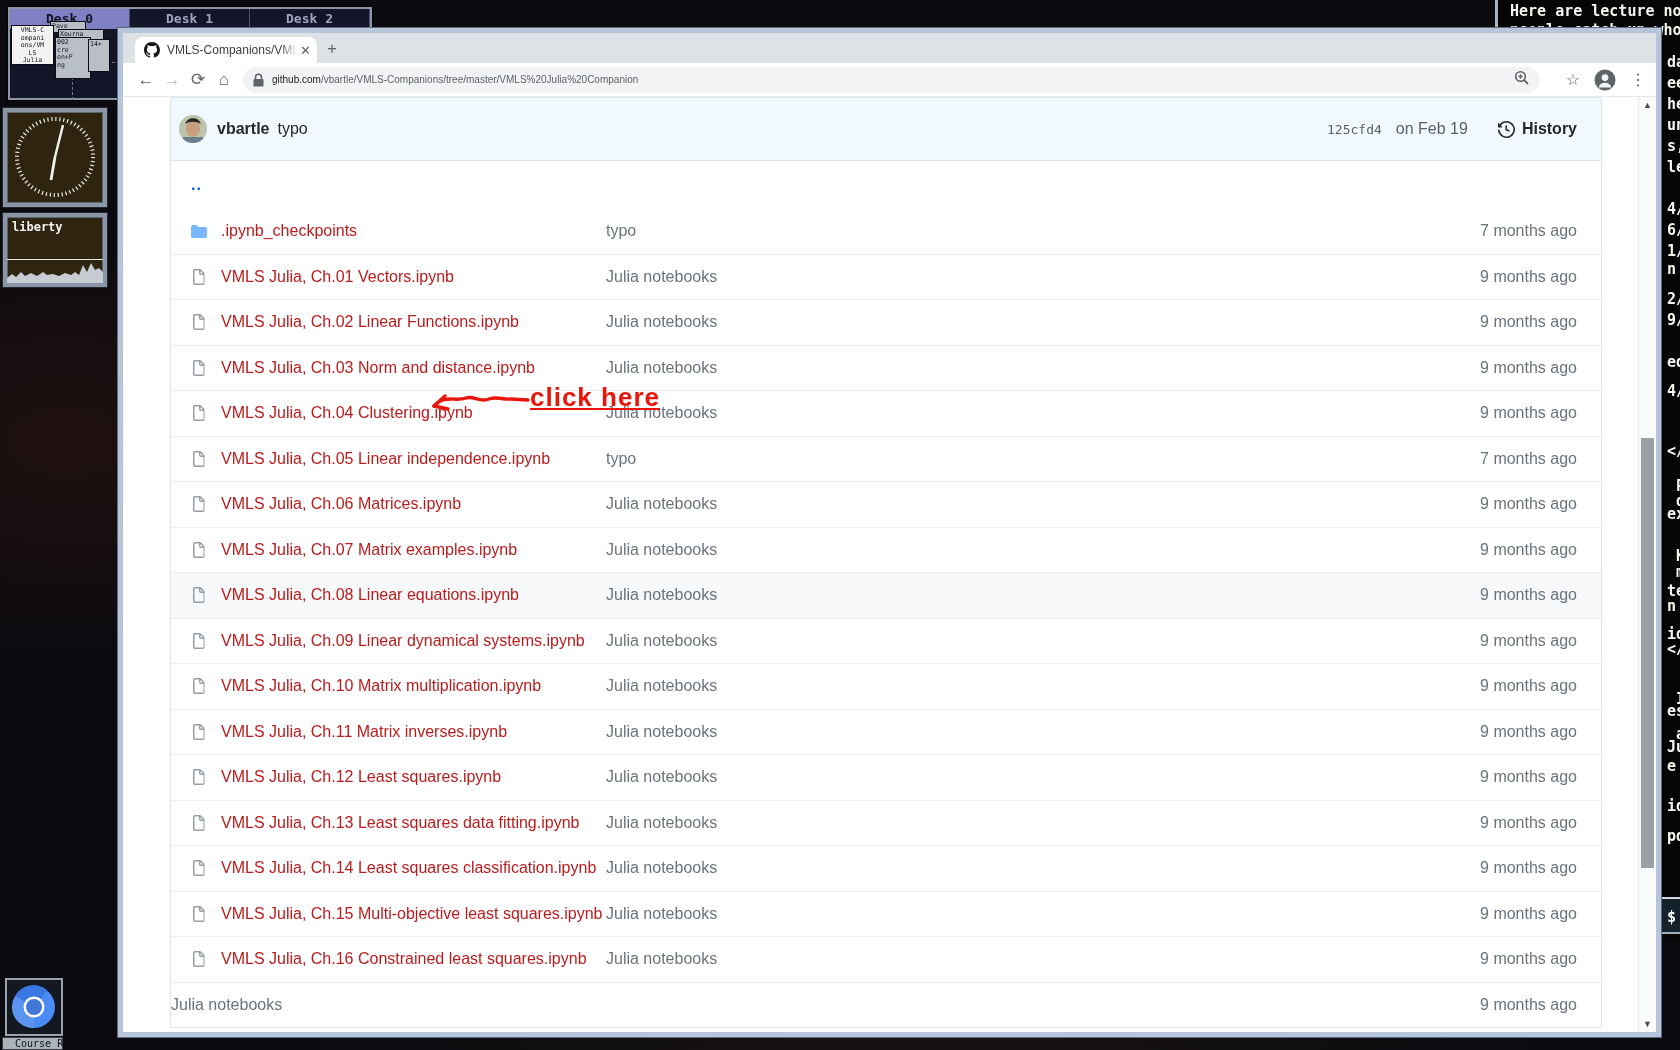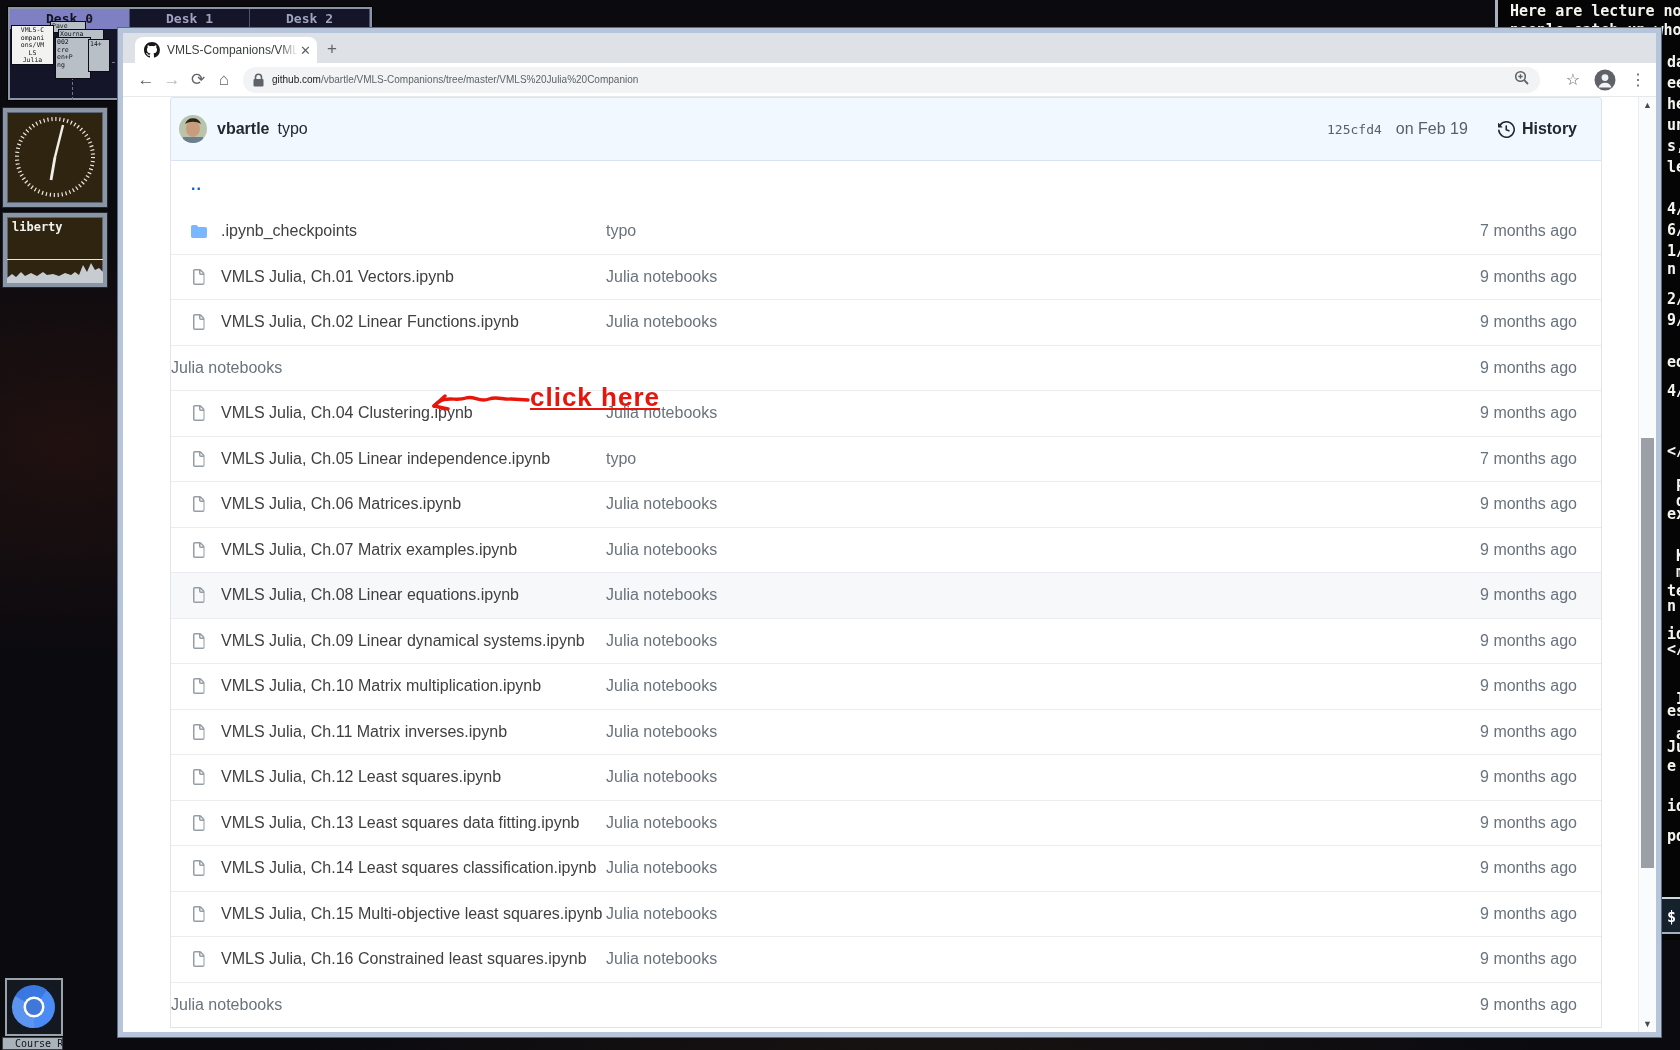--- a/index.html
+++ b/index.html
@@ -104,21 +104,21 @@
 
   .gh-table { border:1px solid #e1e4e8; border-top:none; background:#fff; }
   .trow { display:flex; align-items:center; height:45.5px; }
   .trow + .trow { border-top:1px solid #eaecef; }
   .trow.hl { background:#f6f8fa; }
   .prow { height:47px; display:flex; align-items:center; }
   .parent-link { font-size:16px; color:var(--link-blue); margin-left:20px; font-weight:bold;
     letter-spacing:1px; text-decoration:none; }
   .fname-cell { width:435px; flex:none; display:flex; align-items:center; min-width:0; }
   .ficon { margin-left:20px; width:16px; height:16px; flex:none; }
-  .fname { font-size:16px; color:#404040; margin-left:14px; white-space:nowrap; overflow:hidden;
+  .fname { font-size:16px; color:#b91c1c; margin-left:14px; white-space:nowrap; overflow:hidden;
     text-overflow:ellipsis; text-decoration:none; }
   .fmsg { flex:1; font-size:16px; color:#6a737d; white-space:nowrap; overflow:hidden; }
   .fage { width:160px; text-align:right; font-size:16px; color:#6a737d; padding-right:24px; flex:none; }
 
   
   .anno-text { position:absolute; left:407px; top:285px; color:var(--accent-red);
     font-weight:bold; font-size:26px; letter-spacing:1px;text-decoration:underline; }
   .anno-arrow { position:absolute; left:306px; top:290px; }
 </style>
 </head>
@@ -326,20 +326,29 @@
         <svg class="i-file" width="16" height="16" viewBox="0 0 16 16">
           <path fill="#959da5" d="M3.75 1.5a.25.25 0 00-.25.25v12.5c0 .138.112.25.25.25h8.5a.25.25 0 00.25-.25V6h-2.75A1.75 1.75 0 018 4.25V1.5H3.75zm5.75.56v2.19c0 .138.112.25.25.25h2.19L9.5 2.06zM2 1.75C2 .784 2.784 0 3.75 0h5.086c.464 0 .909.184 1.237.513l2.914 2.914c.329.328.513.773.513 1.237v9.586A1.75 1.75 0 0112.25 16h-8.5A1.75 1.75 0 012 14.25V1.75z"></path>
         </svg>
       </span>
       <a class="fname">VMLS Julia, Ch.02 Linear Functions.ipynb</a>
     </span>
     <span class="fmsg">Julia notebooks</span>
     <span class="fage">9 months ago</span>
   </div>
           <div class="trow file">
+    <span class="fname-cell">
+      <span class="ficon">
+        
+        <svg class="i-file" width="16" height="16" viewBox="0 0 16 16">
+          <path fill="#959da5" d="M3.75 1.5a.25.25 0 00-.25.25v12.5c0 .138.112.25.25.25h8.5a.25.25 0 00.25-.25V6h-2.75A1.75 1.75 0 018 4.25V1.5H3.75zm5.75.56v2.19c0 .138.112.25.25.25h2.19L9.5 2.06zM2 1.75C2 .784 2.784 0 3.75 0h5.086c.464 0 .909.184 1.237.513l2.914 2.914c.329.328.513.773.513 1.237v9.586A1.75 1.75 0 0112.25 16h-8.5A1.75 1.75 0 012 14.25V1.75z"></path>
+        </svg>
+      </span>
+      <a class="fname">VMLS Julia, Ch.03 Norm and distance.ipynb</a>
+    </span>
     <span class="fmsg">Julia notebooks</span>
     <span class="fage">9 months ago</span>
   </div>
           <div class="trow file">
     <span class="fname-cell">
       <span class="ficon">
         
         <svg class="i-file" width="16" height="16" viewBox="0 0 16 16">
           <path fill="#959da5" d="M3.75 1.5a.25.25 0 00-.25.25v12.5c0 .138.112.25.25.25h8.5a.25.25 0 00.25-.25V6h-2.75A1.75 1.75 0 018 4.25V1.5H3.75zm5.75.56v2.19c0 .138.112.25.25.25h2.19L9.5 2.06zM2 1.75C2 .784 2.784 0 3.75 0h5.086c.464 0 .909.184 1.237.513l2.914 2.914c.329.328.513.773.513 1.237v9.586A1.75 1.75 0 0112.25 16h-8.5A1.75 1.75 0 012 14.25V1.75z"></path>
         </svg>

